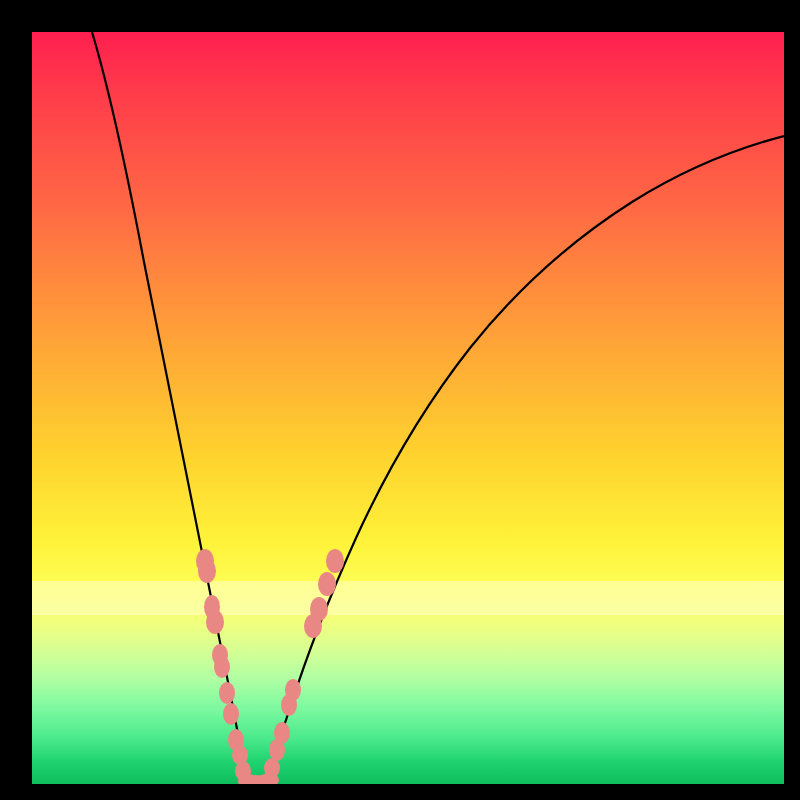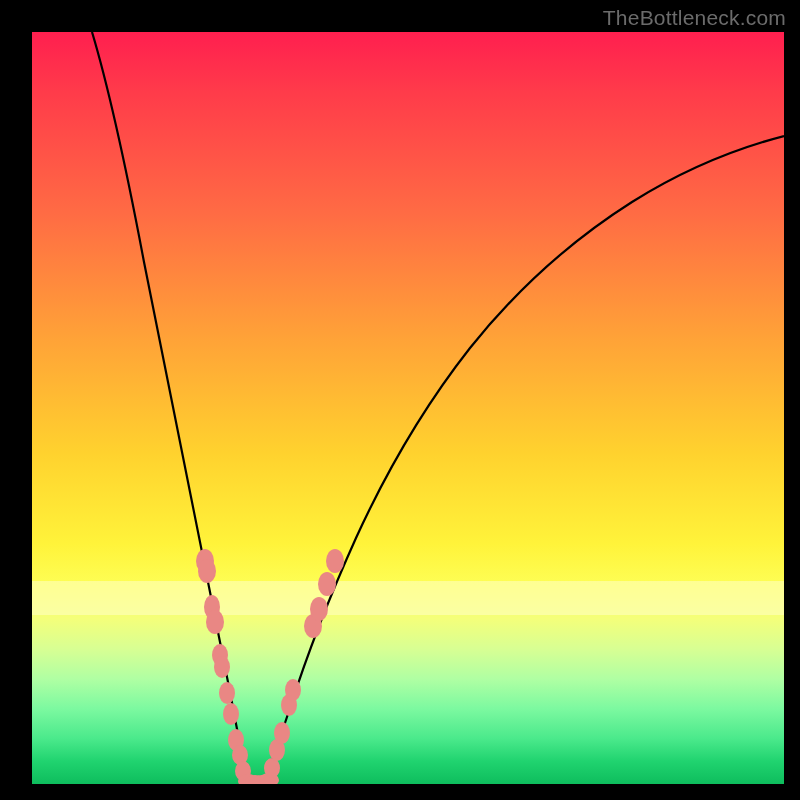--- a/index.html
+++ b/index.html
@@ -121,14 +121,13 @@
         <ellipse class="blob" cx="257" cy="673" rx="8" ry="11"></ellipse>
         <ellipse class="blob" cx="261" cy="658" rx="8" ry="11"></ellipse>
         <ellipse class="blob" cx="281" cy="594" rx="9" ry="12"></ellipse>
         <ellipse class="blob" cx="287" cy="577" rx="9" ry="12"></ellipse>
         <ellipse class="blob" cx="295" cy="552" rx="9" ry="12"></ellipse>
         <ellipse class="blob" cx="303" cy="529" rx="9" ry="12"></ellipse>
       </g>
     </svg>
   </div>
 
-  <div class="watermark">TheBottleneck.com</div>
 </div>
 
 </body></html>

